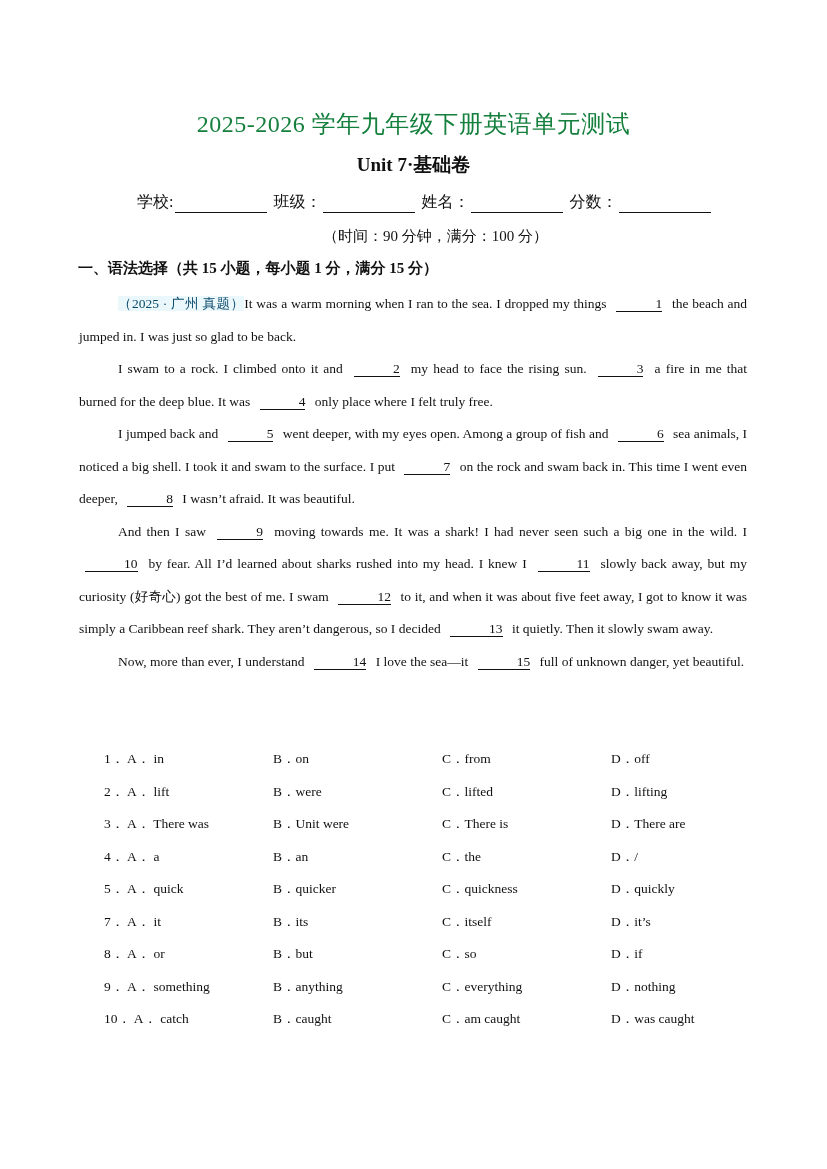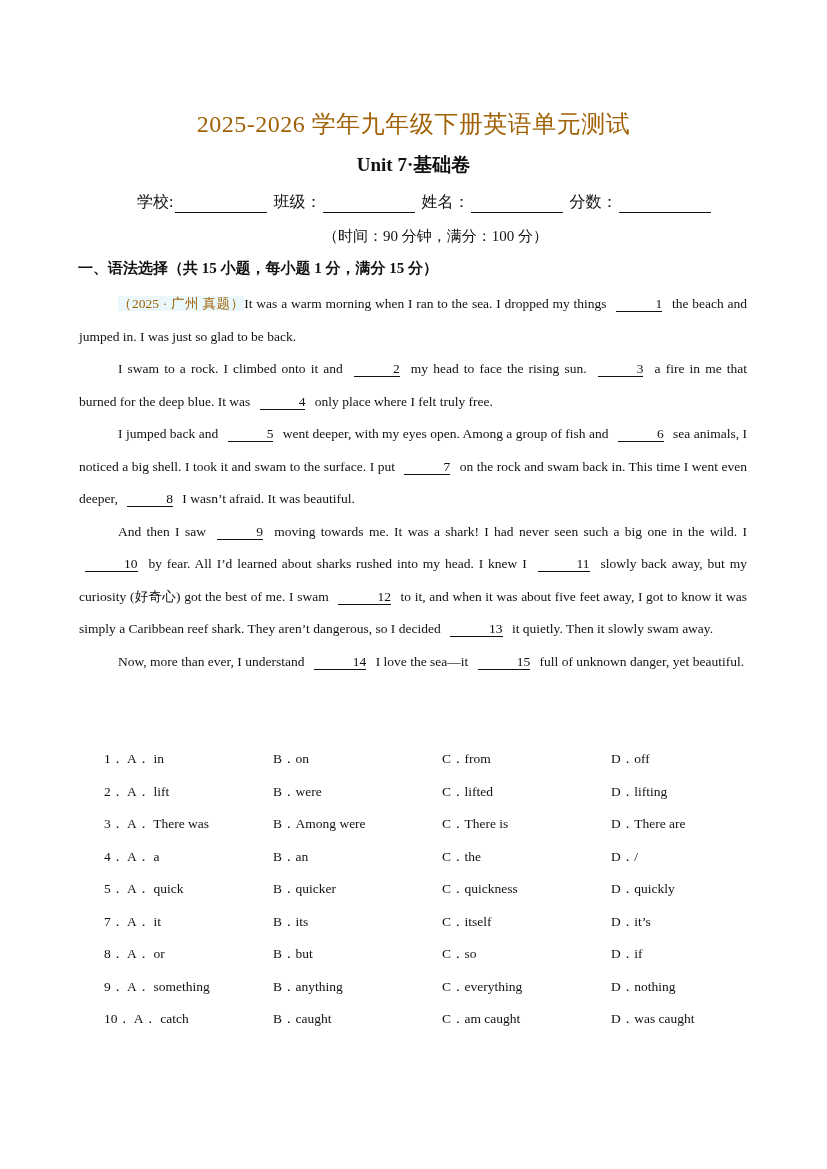--- a/index.html
+++ b/index.html
@@ -1,29 +1,29 @@
 <!DOCTYPE html>
 <html><head>
 <meta charset="utf-8">
 <style>
   html, body { margin: 0; padding: 0; background: #ffffff; }
   body { width: 827px; height: 1169px; position: relative; overflow: hidden;
          font-family: "Liberation Serif", "DejaVu Serif", serif; color: #111; }
   .title { position: absolute; top: 108px; left: 0; width: 827px; text-align: center;
-           font-size: 24px; letter-spacing: 0.5px; color: #a16207; }
+           font-size: 24px; letter-spacing: 0.5px; color: #15803d; }
   .subtitle { position: absolute; top: 152px; left: 0; width: 827px; text-align: center;
               font-size: 19px; font-weight: bold; }
   .info-row { position: absolute; top: 192px; left: 137px; font-size: 16px; white-space: nowrap; }
   .info-row .lbl { display: inline-block; }
   .info-row .blank { display: inline-block; width: 92px; border-bottom: 1px solid #111; height: 16px; vertical-align: bottom; margin: 0 2px 0 2px; }
   .time-row { position: absolute; top: 227px; left: 0; width: 827px; text-align: center; font-size: 15px; padding-left: 22px; }
   .section-h { position: absolute; top: 259px; left: 78px; font-size: 15px; font-weight: bold; }
   .passage { position: absolute; top: 288px; left: 79px; width: 668px; font-size: 13.5px; line-height: 32.5px; text-align: justify; }
   .passage p { margin: 0; text-indent: 39px; }
-  .tag { color: #a16207; background: #eaf7fb; }
+  .tag { color: #0c4a6e; background: #eaf7fb; }
   .gap { display: inline-block; min-width: 40px; border-bottom: 1px solid #111; text-align: center; line-height: 15px; margin: 0 6px; }
   .options { position: absolute; top: 743px; left: 79px; font-size: 13.5px; }
   .opt-row { height: 32.5px; display: flex; align-items: center; }
   .opt { width: 144px; white-space: nowrap; margin-left: 25px; }
 </style>
 </head>
 <body>
 
 <div class="title">2025-2026 学年九年级下册英语单元测试</div>
 <div class="subtitle">Unit 7·基础卷</div>
@@ -55,21 +55,21 @@
       <span class="opt">D．off</span>
     </div>
     <div class="opt-row">
       <span class="opt">2． A． lift</span>
       <span class="opt">B．were</span>
       <span class="opt">C．lifted</span>
       <span class="opt">D．lifting</span>
     </div>
     <div class="opt-row">
       <span class="opt">3． A． There was</span>
-      <span class="opt">B．Among were</span>
+      <span class="opt">B．Unit were</span>
       <span class="opt">C．There is</span>
       <span class="opt">D．There are</span>
     </div>
     <div class="opt-row">
       <span class="opt">4． A． a</span>
       <span class="opt">B．an</span>
       <span class="opt">C．the</span>
       <span class="opt">D．/</span>
     </div>
     <div class="opt-row">

